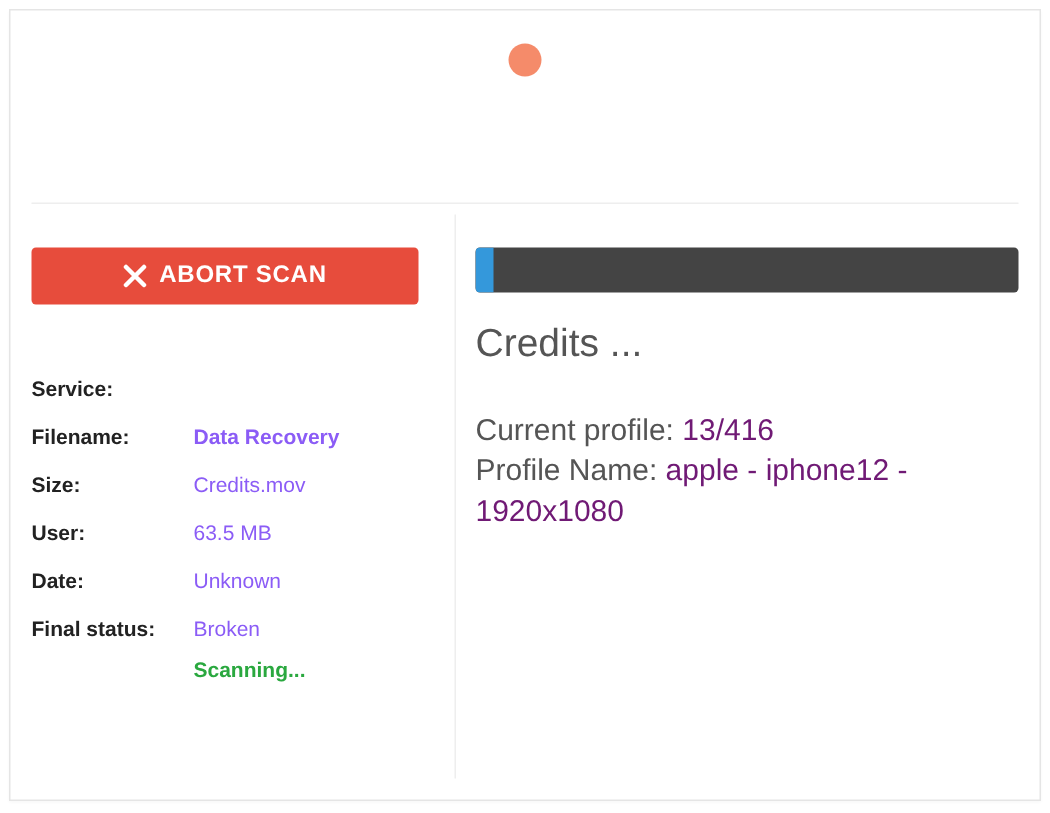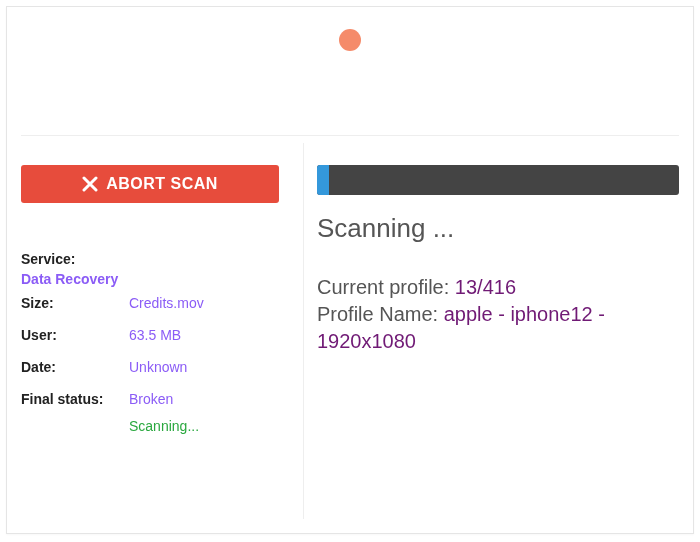--- a/index.html
+++ b/index.html
@@ -81,21 +81,21 @@
     width: 108px;
     font-weight: 700;
     color: #222;
     padding: 8px 0;
   }
   .meta-val {
     color: #8b5cf6;
     padding-top: 12px;
   }
   .val-bold { font-weight: 700; }
-  .val-green { color: #2aa83f; font-weight: 400; }
+  .val-green { color: #2aa83f; font-weight: 700; }
   .vr {
     position: absolute;
     top: 136px;
     bottom: 14px;
     left: 296px;
     border-left: 1px solid #eee;
   }
   .right {
     position: absolute;
     left: 310px;
@@ -145,20 +145,21 @@
         <path d="M2 2 L14 14 M14 2 L2 14" stroke="#fff" stroke-width="3" stroke-linecap="round" fill="none"></path>
       </svg>
       <span>ABORT SCAN</span>
     </button>
 
     <div class="meta">
       <div class="meta-row">
         <div class="meta-label">Service:</div>
       </div>
       <div class="meta-row">
+        <div class="meta-label">Filename:</div>
         <div class="meta-val val-bold" style="margin-top:-16px">Data Recovery</div>
       </div>
       <div class="meta-row">
         <div class="meta-label">Size:</div>
         <div class="meta-val" style="margin-top:-16px">Credits.mov</div>
       </div>
       <div class="meta-row">
         <div class="meta-label">User:</div>
         <div class="meta-val" style="margin-top:-16px">63.5 MB</div>
       </div>
@@ -176,21 +177,21 @@
       </div>
     </div>
   </div>
 
   <div class="vr"></div>
 
   <div class="right">
     <div class="progress">
       <div class="progress-fill"></div>
     </div>
-    <div class="scanning-heading">Scanning ...</div>
+    <div class="scanning-heading">Credits ...</div>
     <div class="profile-block">
       <div>
         <span>Current profile: </span><span class="blue">13/416</span>
       </div>
       <div>
         <span>Profile Name: </span><span class="blue">apple - iphone12 - 1920x1080</span>
       </div>
     </div>
   </div>
 </div>

